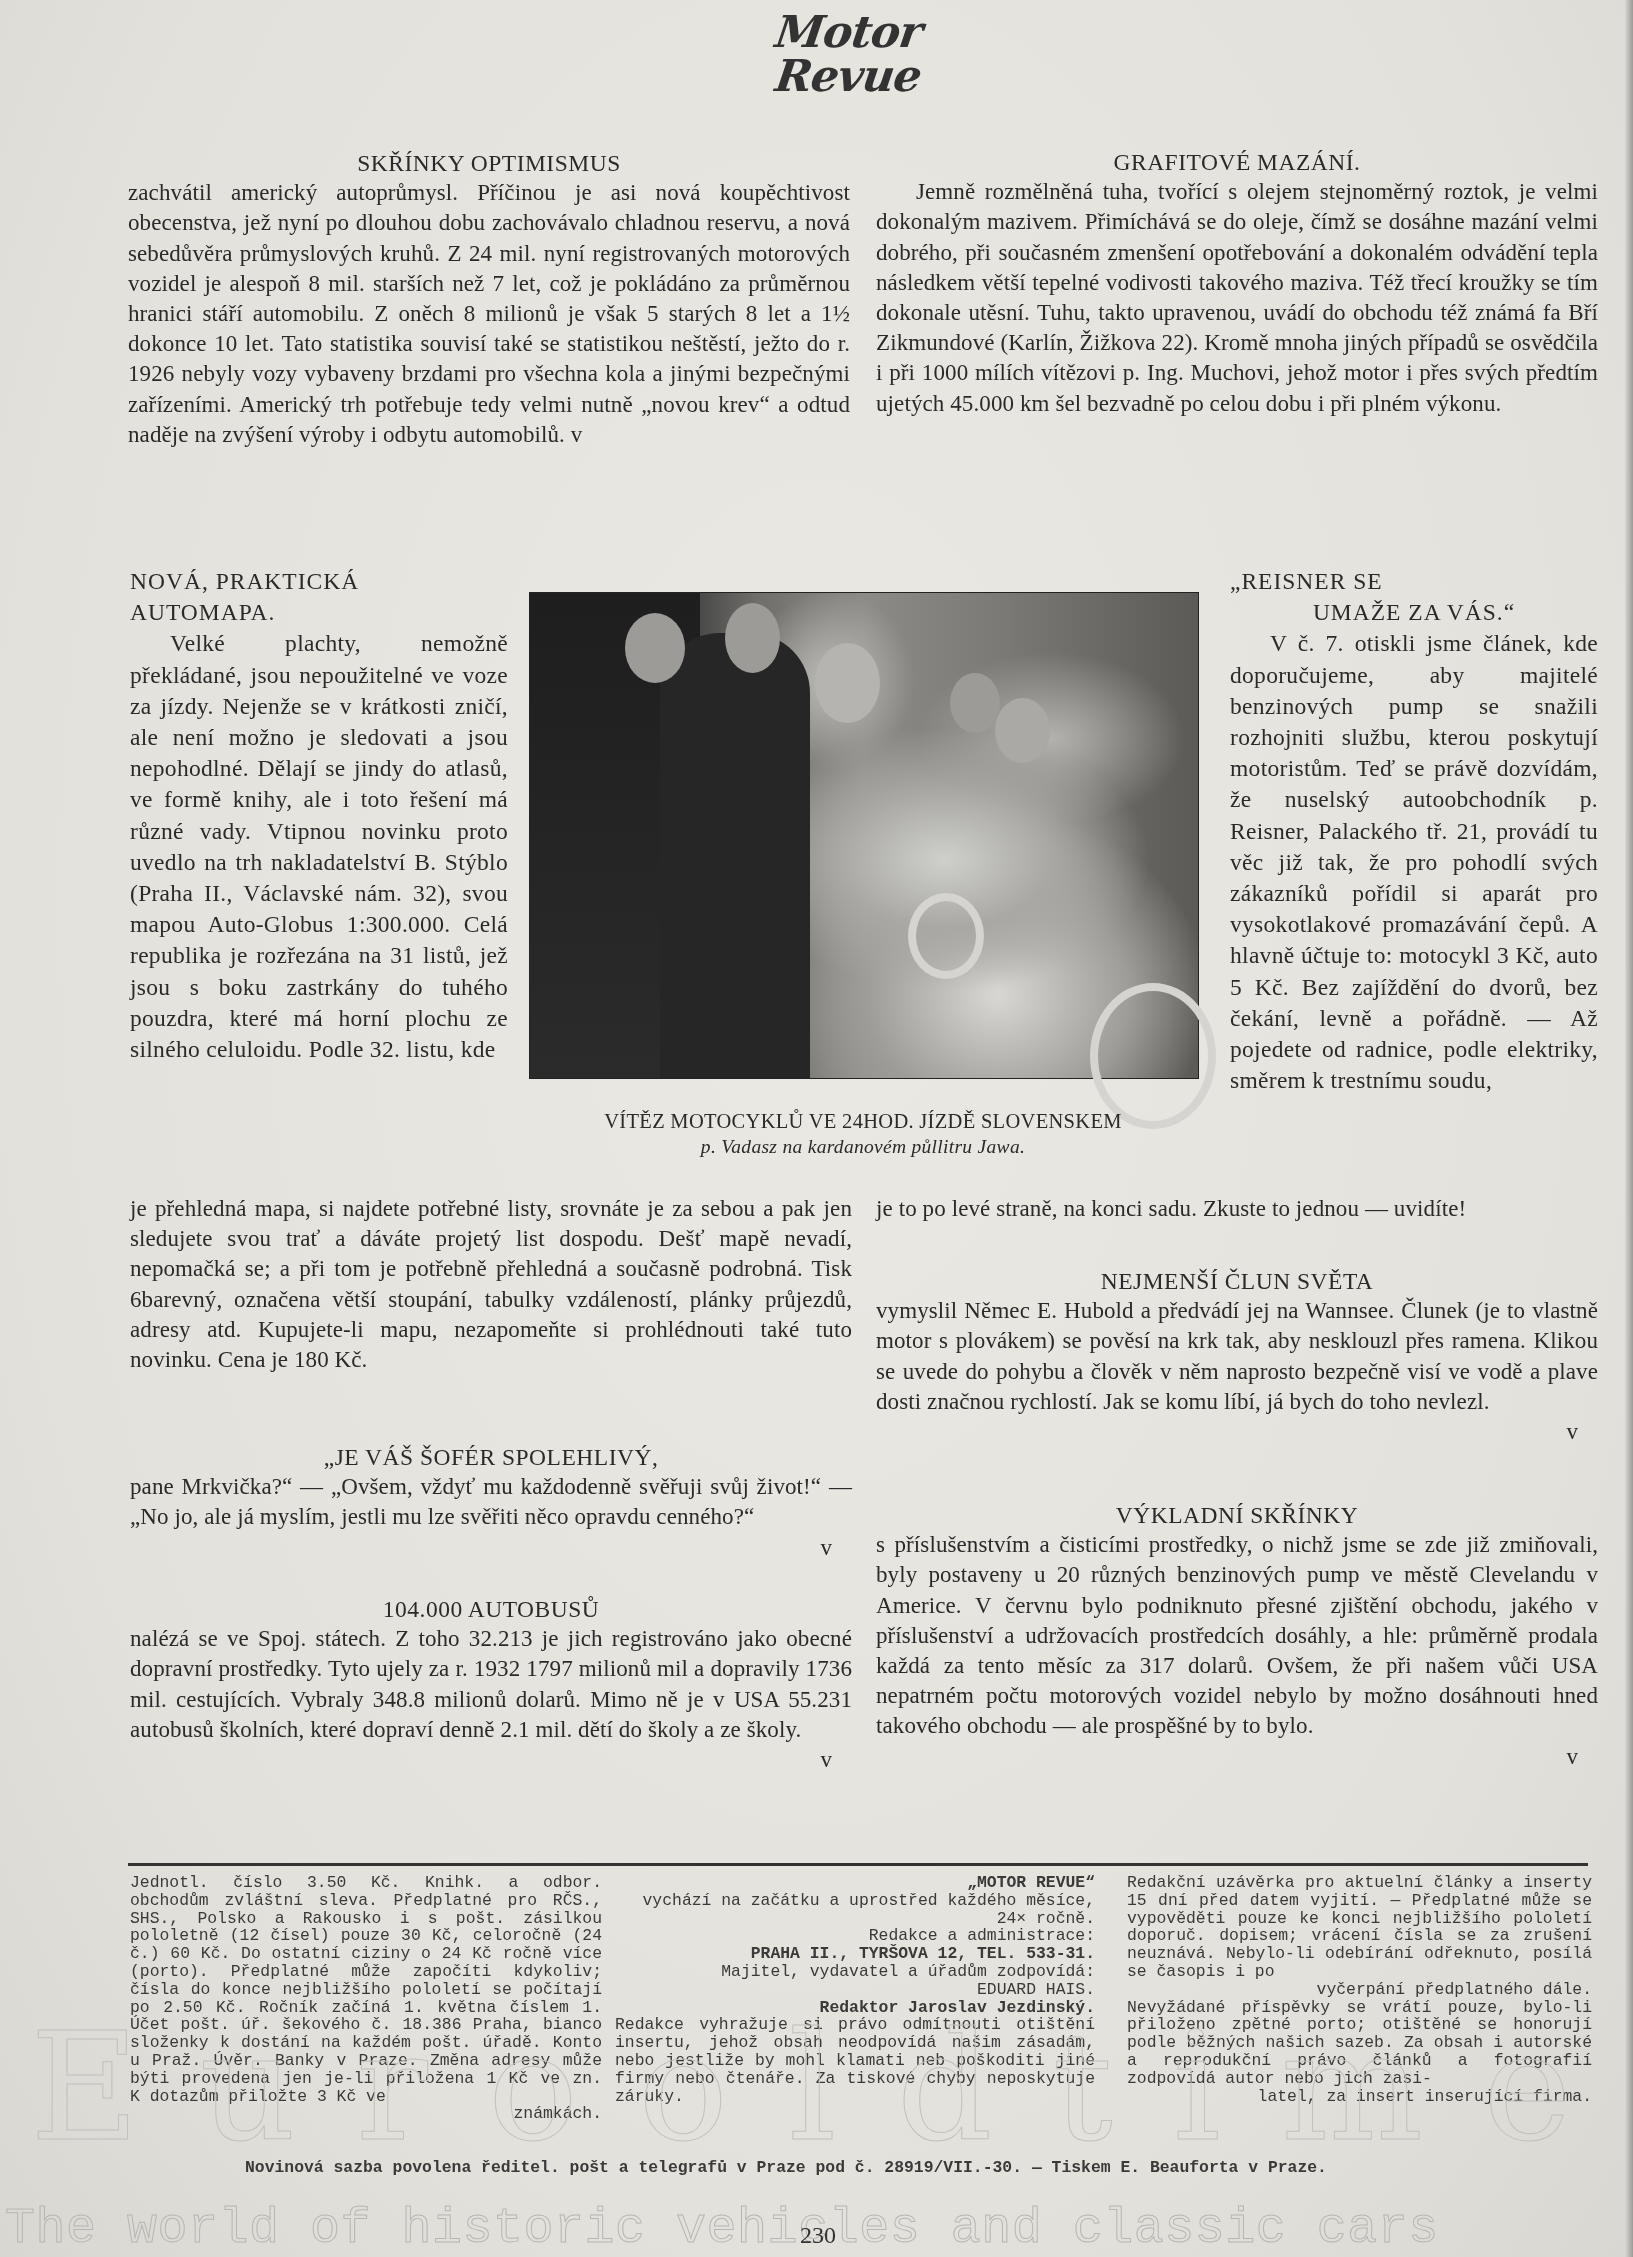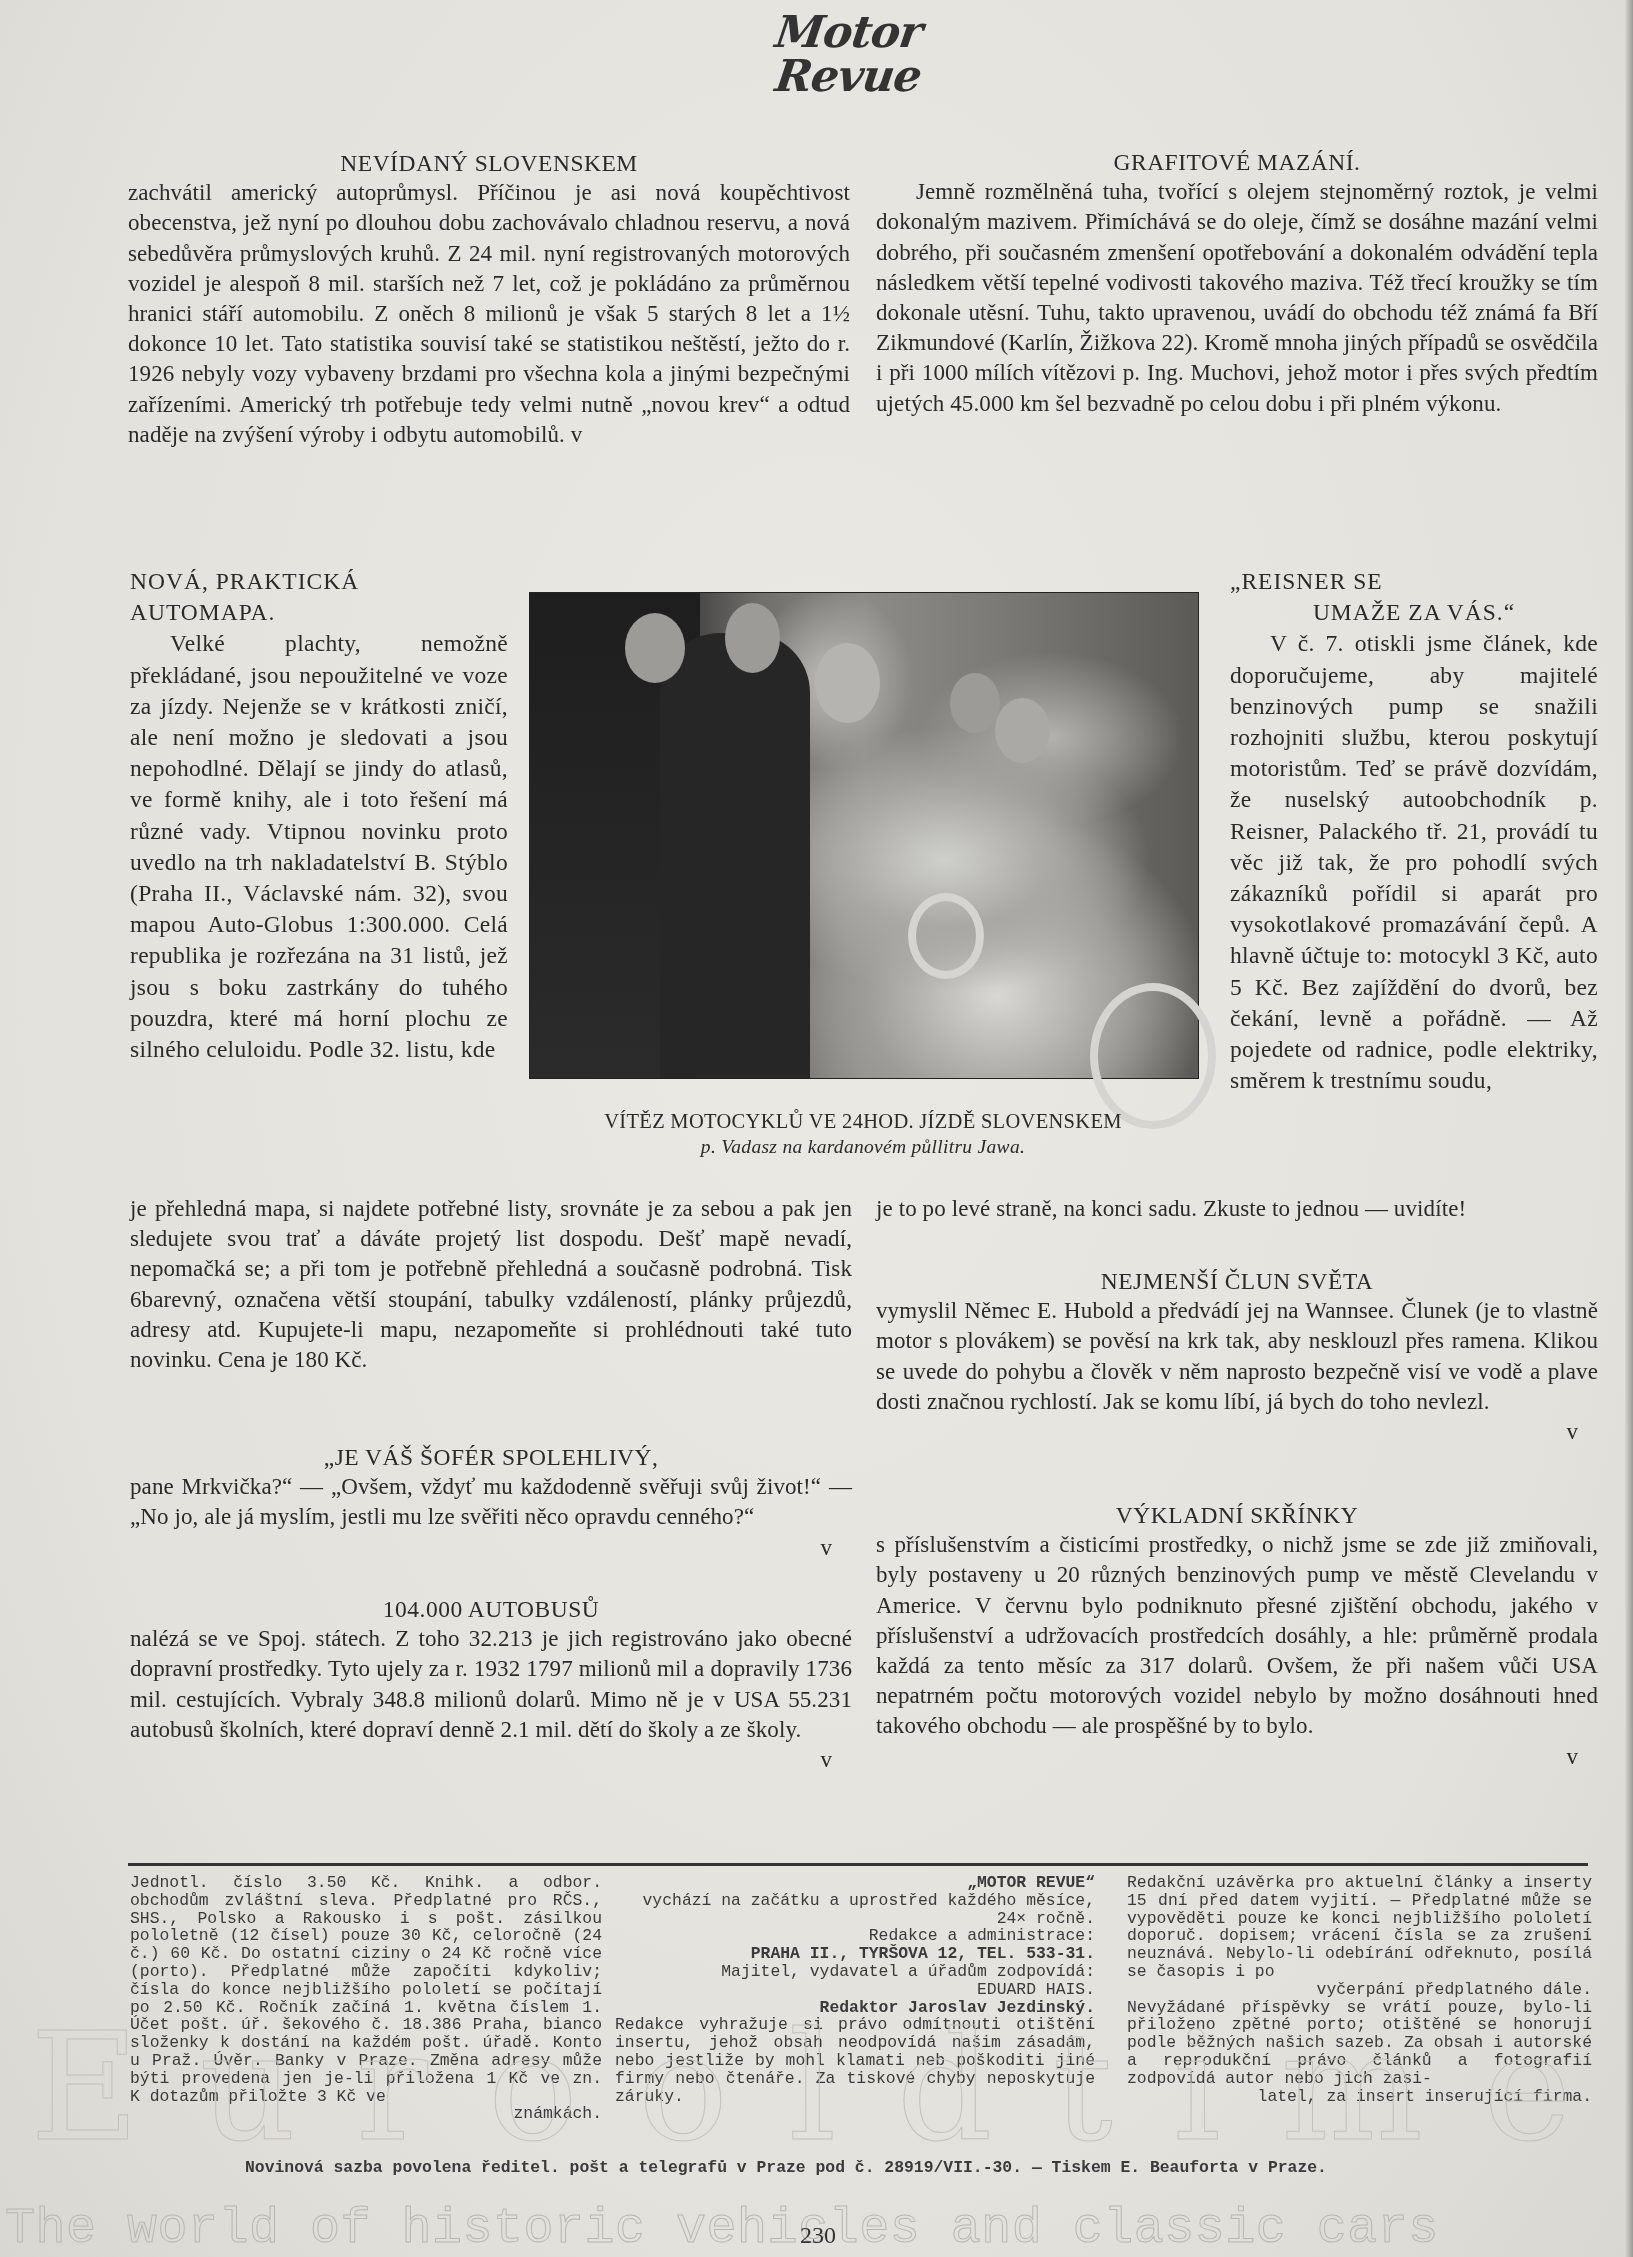--- a/index.html
+++ b/index.html
@@ -52,21 +52,21 @@
 <body>
 
 <div class="page">
 
   <div class="logo">
     <span class="l1">Motor</span>
     <span class="l2">Revue</span>
   </div>
 
   <div class="col" style="left:128px;top:148px;width:722px;">
-    <p class="hd">NEVÍDANÝ SLOVENSKEM</p>
+    <p class="hd">SKŘÍNKY OPTIMISMUS</p>
     <p>
       <span>zachvátil americký autoprůmysl. Příčinou je asi nová koupěchtivost obecenstva, jež nyní po dlouhou dobu zachovávalo chladnou reservu, a nová sebedůvěra průmyslových kruhů. Z 24 mil. nyní registrovaných motorových vozidel je alespoň 8 mil. starších než 7 let, což je pokládáno za průměrnou hranici stáří automobilu. Z oněch 8 milionů je však 5 starých 8 let a 1½ dokonce 10 let. Tato statistika souvisí také se statistikou neštěstí, ježto do r. 1926 nebyly vozy vybaveny brzdami pro všechna kola a jinými bezpečnými zařízeními. Americký trh potřebuje tedy velmi nutně „novou krev“ a odtud naděje na zvýšení výroby i odbytu automobilů.</span>
       <span>v</span>
     </p>
   </div>
 
   <div class="col" style="left:876px;top:147px;width:722px;">
     <p class="hd">GRAFITOVÉ MAZÁNÍ.</p>
     <p class="indent">Jemně rozmělněná tuha, tvořící s olejem stejnoměrný roztok, je velmi dokonalým mazivem. Přimíchává se do oleje, čímž se dosáhne mazání velmi dobrého, při současném zmenšení opotřebování a dokonalém odvádění tepla následkem větší tepelné vodivosti takového maziva. Též třecí kroužky se tím dokonale utěsní. Tuhu, takto upravenou, uvádí do obchodu též známá fa Bří Zikmundové (Karlín, Žižkova 22). Kromě mnoha jiných případů se osvědčila i při 1000 mílích vítězovi p. Ing. Muchovi, jehož motor i přes svých předtím ujetých 45.000 km šel bezvadně po celou dobu i při plném výkonu.</p>
   </div>

